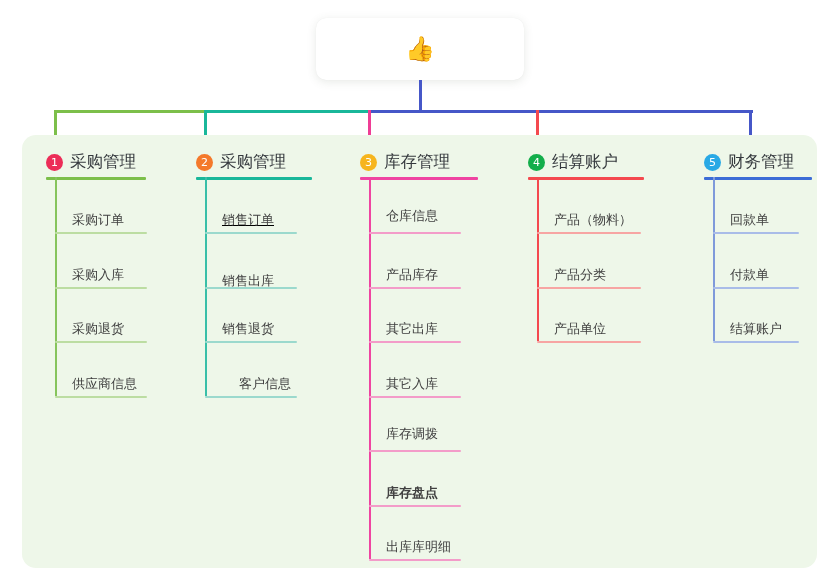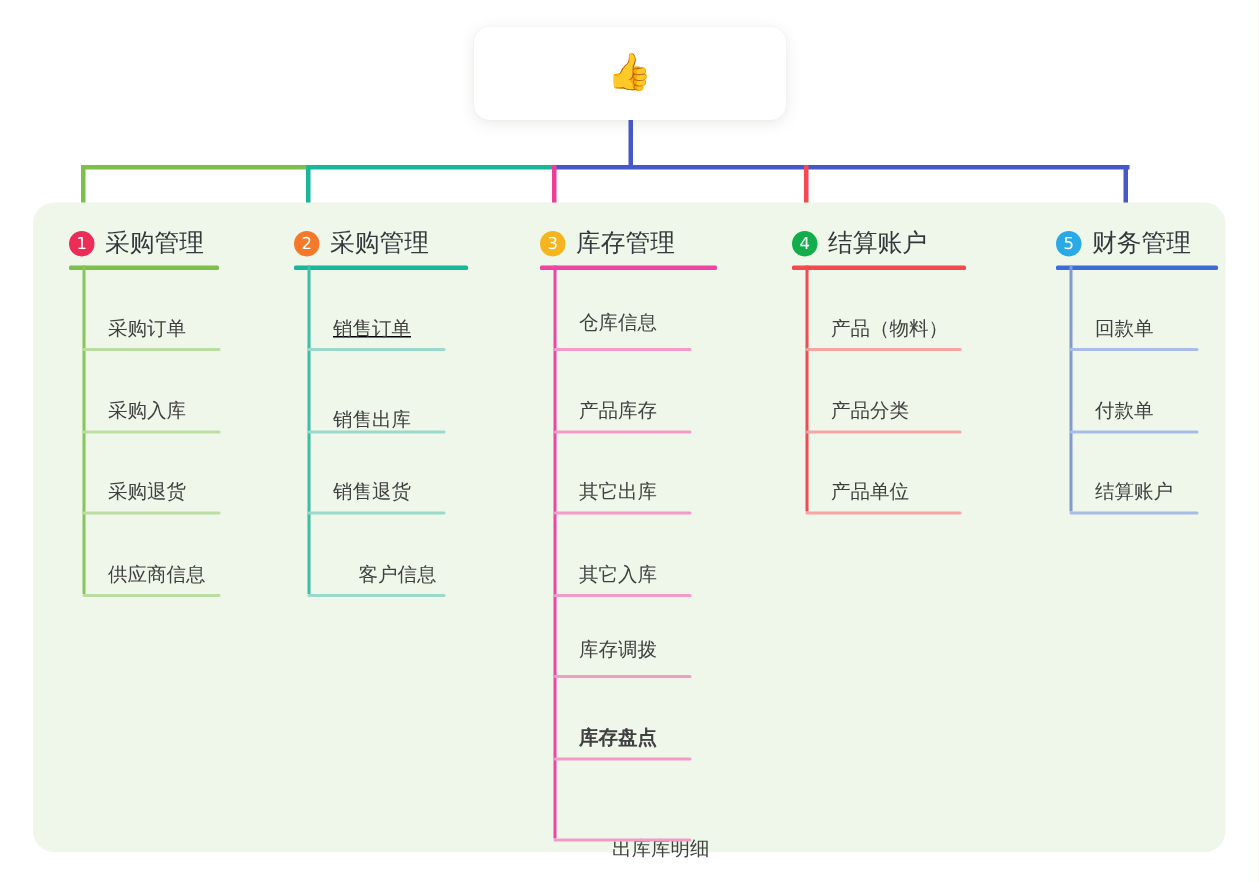--- a/index.html
+++ b/index.html
@@ -116,21 +116,21 @@
         <div class="leaf" style="left: 386px; top: 264.5px;"><span class="leaf-label">产品库存</span></div>
         <div class="leaf-rule" style="left: 369px; top: 286.5px; width: 92px; background: rgb(243, 156, 201);"></div>
         <div class="leaf" style="left: 386px; top: 319px;"><span class="leaf-label">其它出库</span></div>
         <div class="leaf-rule" style="left: 369px; top: 341px; width: 92px; background: rgb(243, 156, 201);"></div>
         <div class="leaf" style="left: 386px; top: 373.5px;"><span class="leaf-label">其它入库</span></div>
         <div class="leaf-rule" style="left: 369px; top: 395.5px; width: 92px; background: rgb(243, 156, 201);"></div>
         <div class="leaf" style="left: 386px; top: 424px;"><span class="leaf-label">库存调拨</span></div>
         <div class="leaf-rule" style="left: 369px; top: 450px; width: 92px; background: rgb(243, 156, 201);"></div>
         <div class="leaf" style="left: 386px; top: 482.5px; font-weight: bold;"><span class="leaf-label">库存盘点</span></div>
         <div class="leaf-rule" style="left: 369px; top: 504.5px; width: 92px; background: rgb(243, 156, 201);"></div>
-        <div class="leaf" style="left: 408px; top: 537px; margin-top: 20px;"><span class="leaf-label">出库库明细</span></div>
+        <div class="leaf" style="left: 386px; top: 537px;"><span class="leaf-label">出库库明细</span></div>
         <div class="leaf-rule" style="left: 369px; top: 559px; width: 92px; background: rgb(243, 156, 201);"></div>
       </div>
       <div class="col" style="left: 0px;">
         <div class="col-head" style="left: 528px; top: 151px;">
           <span class="badge" style="background: rgb(19, 174, 75);">4</span>
           <span class="col-title">结算账户</span>
         </div>
         <div class="head-rule" style="left: 528px; top: 177px; width: 116px; background: rgb(244, 73, 79);"></div>
         <div class="rail" style="left: 537px; top: 177px; height: 164px; background: rgb(244, 73, 79);"></div>
         <div class="leaf" style="left: 554px; top: 210px;"><span class="leaf-label">产品（物料）</span></div>

